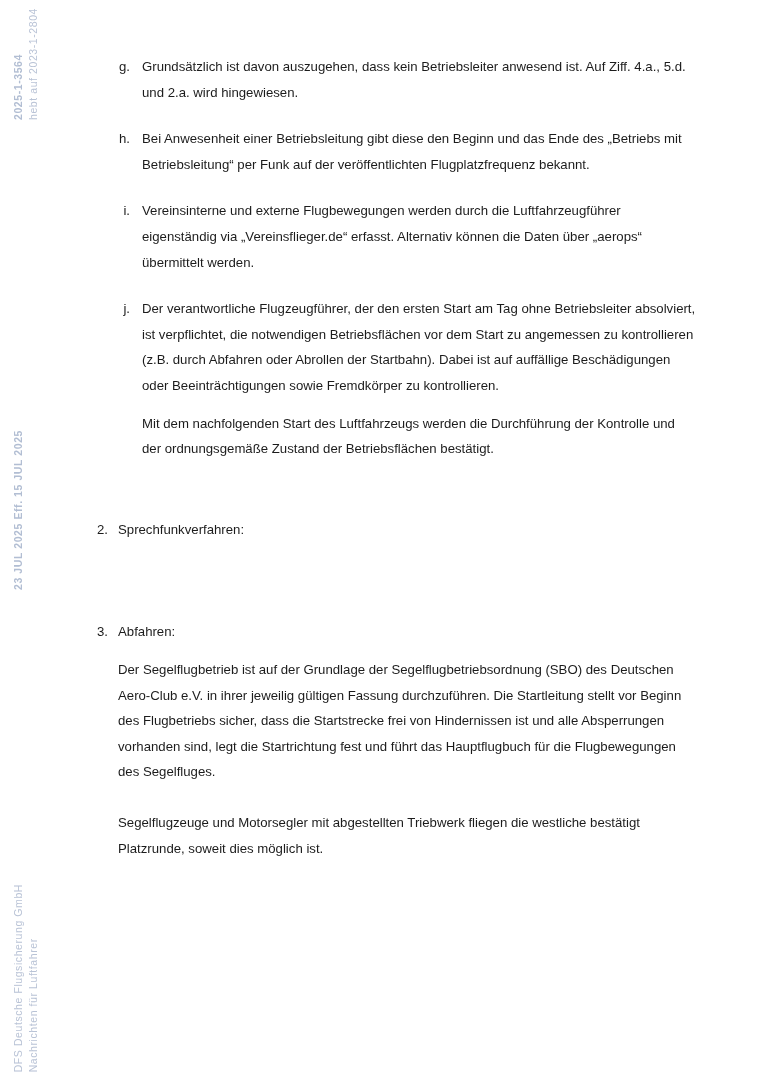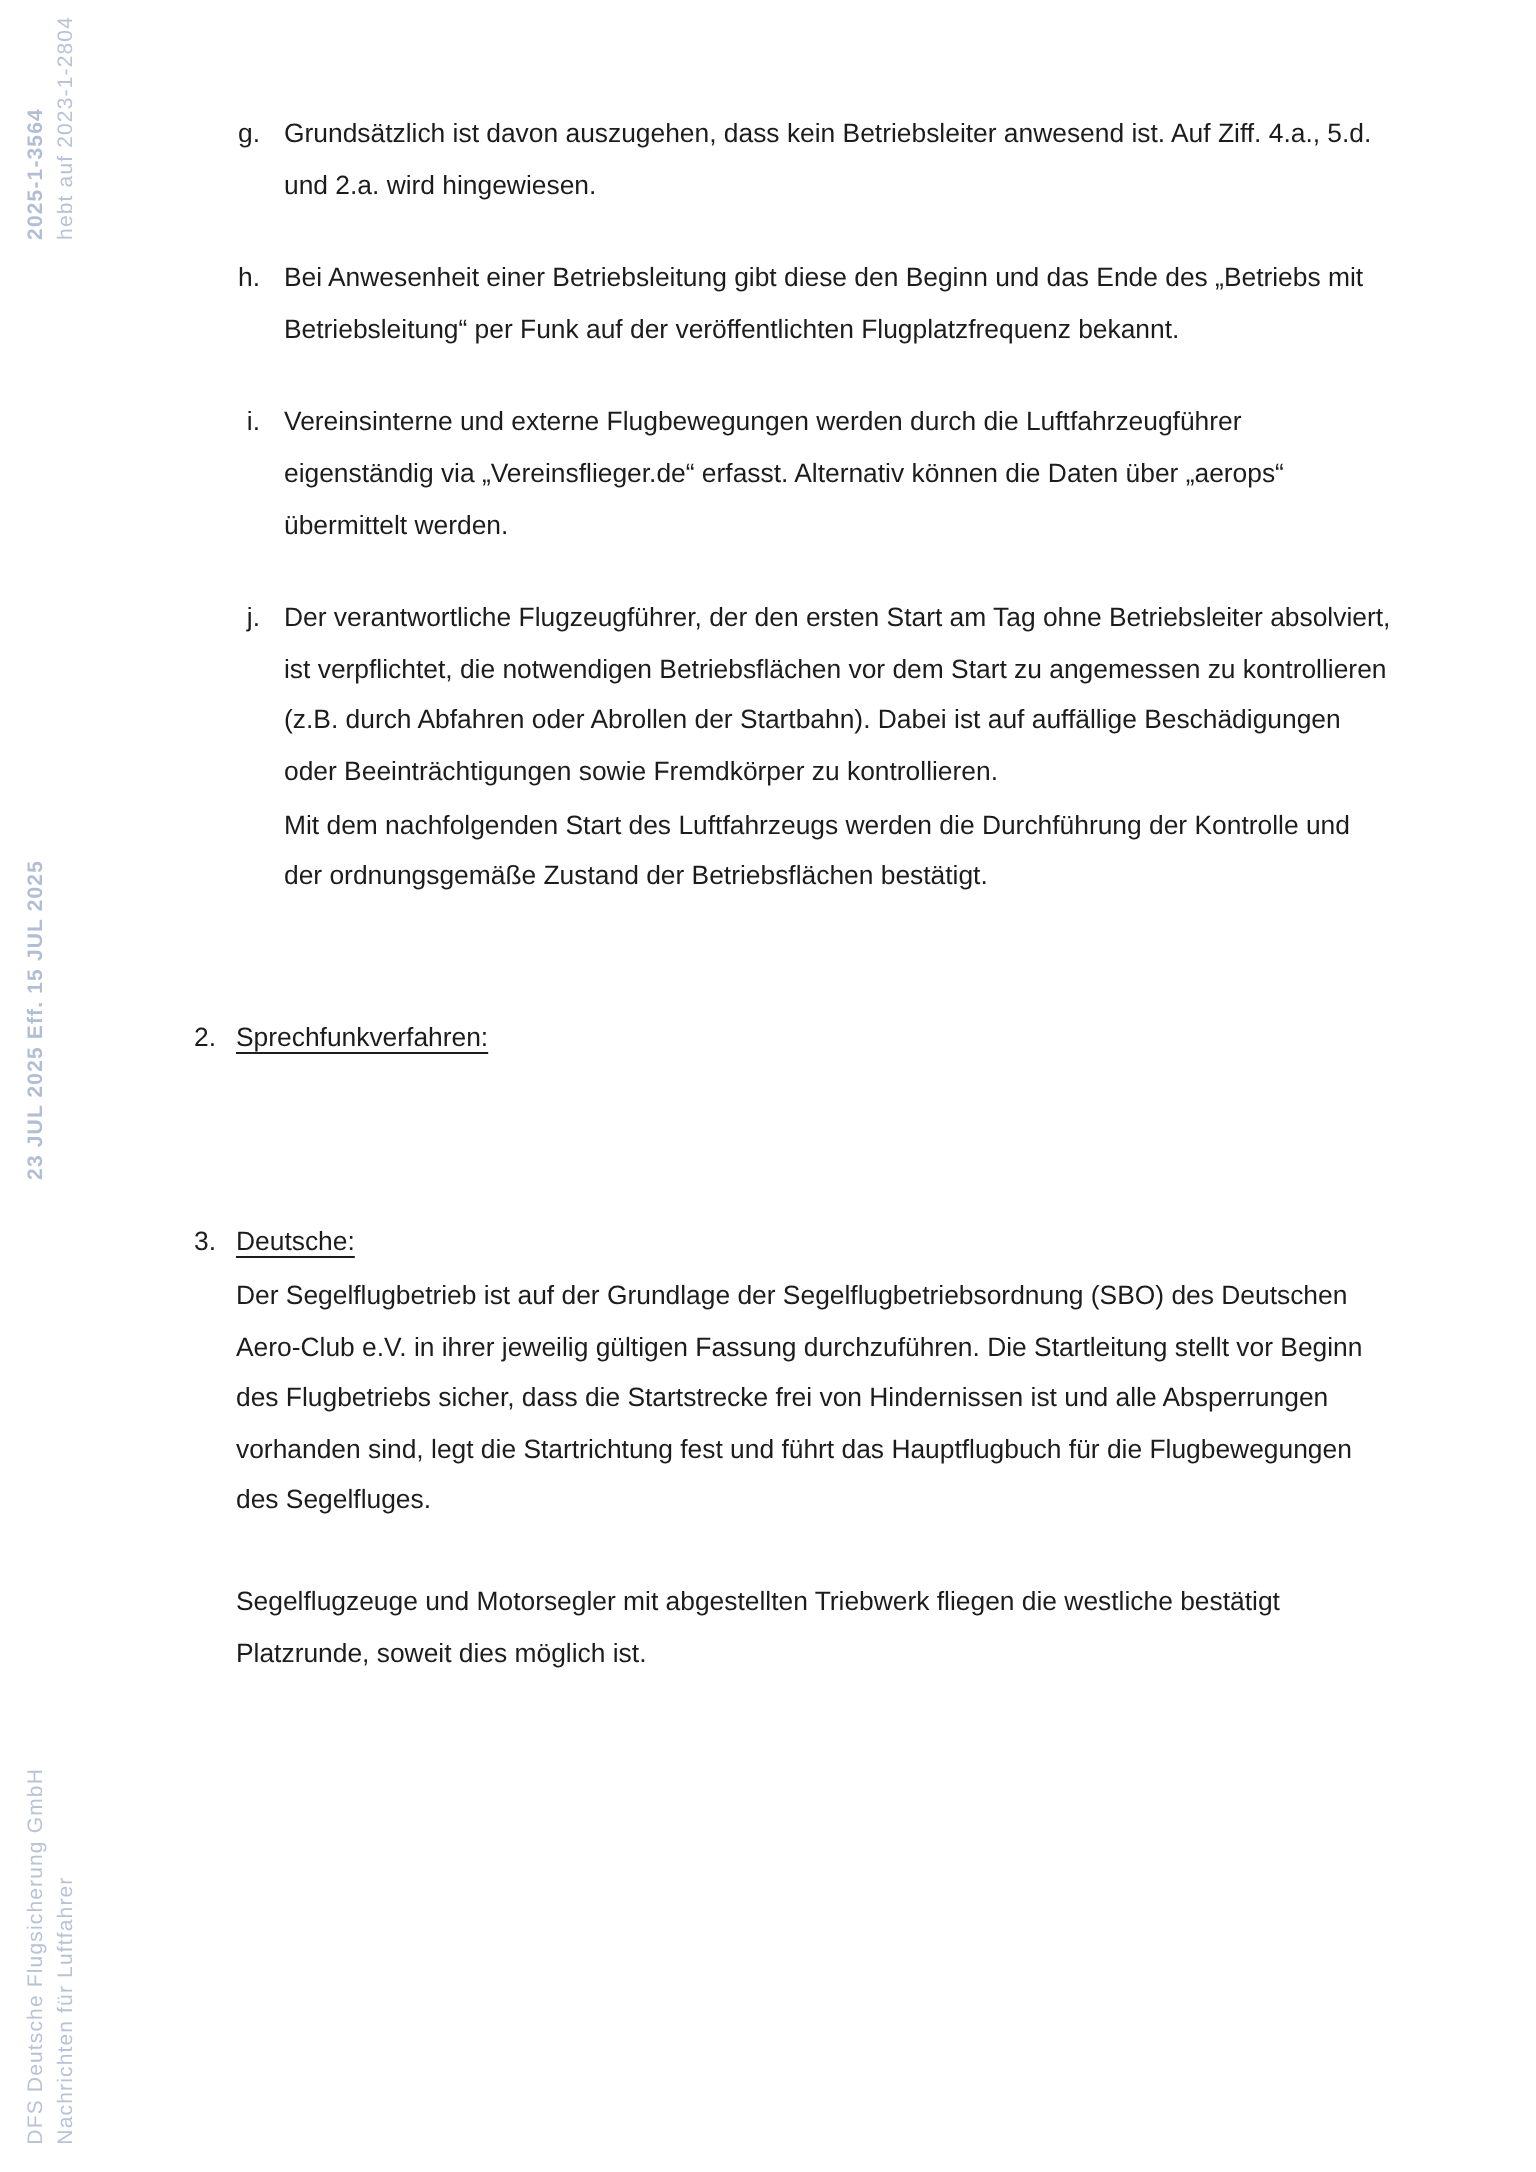--- a/index.html
+++ b/index.html
@@ -89,29 +89,28 @@
     left: 0;
     top: 0;
     width: 12px;
     text-align: left;
   }
 
   .para {
     display: block;
   }
   .para + .para {
-    margin-top: 1px;
+    margin-top: 12px;
   }
   .para-gap {
     display: block;
     height: 25.6px;
   }
 
   .heading-underline {
-    text-decoration: underline;
     text-underline-offset: 2.5px;
     text-decoration-thickness: 1px;
   }
 
   .spacer-lg { height: 34px; }
   .spacer-xl { height: 56px; }
 </style>
 </head>
 <body>
 
@@ -158,20 +157,20 @@
 
     <div class="numbered-item">
       <span class="marker">2.</span>
       <span class="para heading-underline">Sprechfunkverfahren:</span>
     </div>
 
     <div class="spacer-xl"></div>
 
     <div class="numbered-item">
       <span class="marker">3.</span>
-      <span class="para heading-underline">Deutsche:</span>
+      <span class="para heading-underline">Abfahren:</span>
       <span class="para">Der Segelflugbetrieb ist auf der Grundlage der Segelflugbetriebsordnung (SBO) des Deutschen Aero-Club e.V. in ihrer jeweilig gültigen Fassung durchzuführen. Die Startleitung stellt vor Beginn des Flugbetriebs sicher, dass die Startstrecke frei von Hindernissen ist und alle Absperrungen vorhanden sind, legt die Startrichtung fest und führt das Hauptflugbuch für die Flugbewegungen des Segelfluges.</span>
       <span class="para-gap"></span>
       <span class="para">Segelflugzeuge und Motorsegler mit abgestellten Triebwerk fliegen die westliche bestätigt Platzrunde, soweit dies möglich ist.</span>
     </div>
 
   </div>
 </div>
 
 </body></html>

